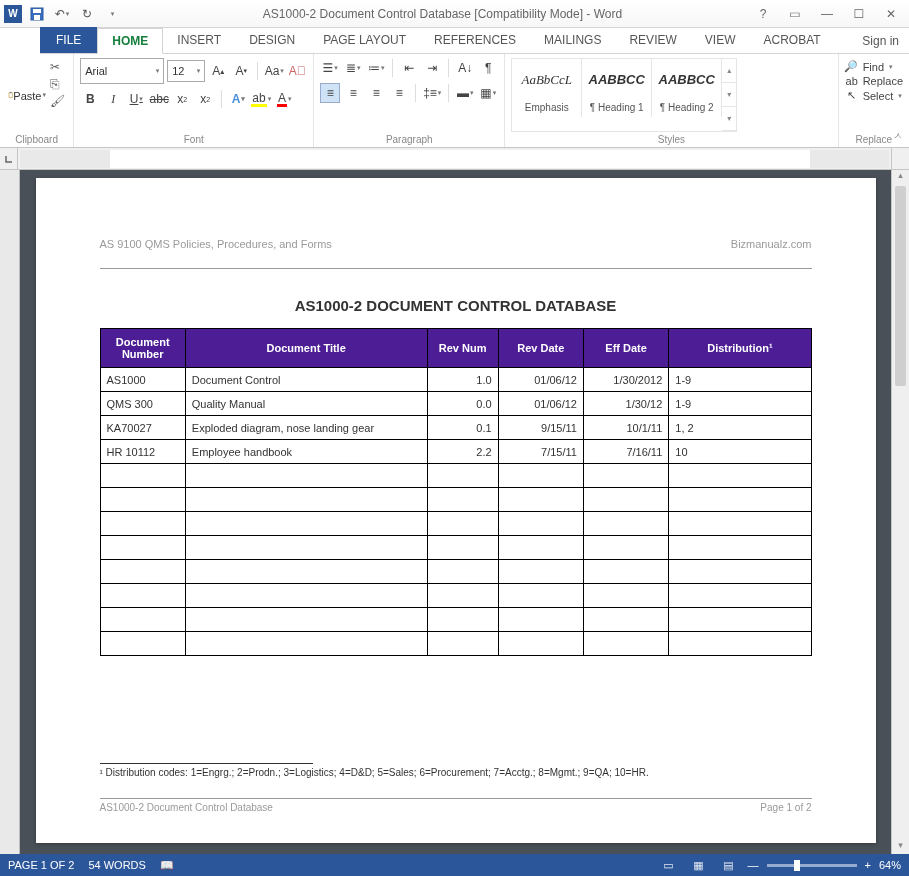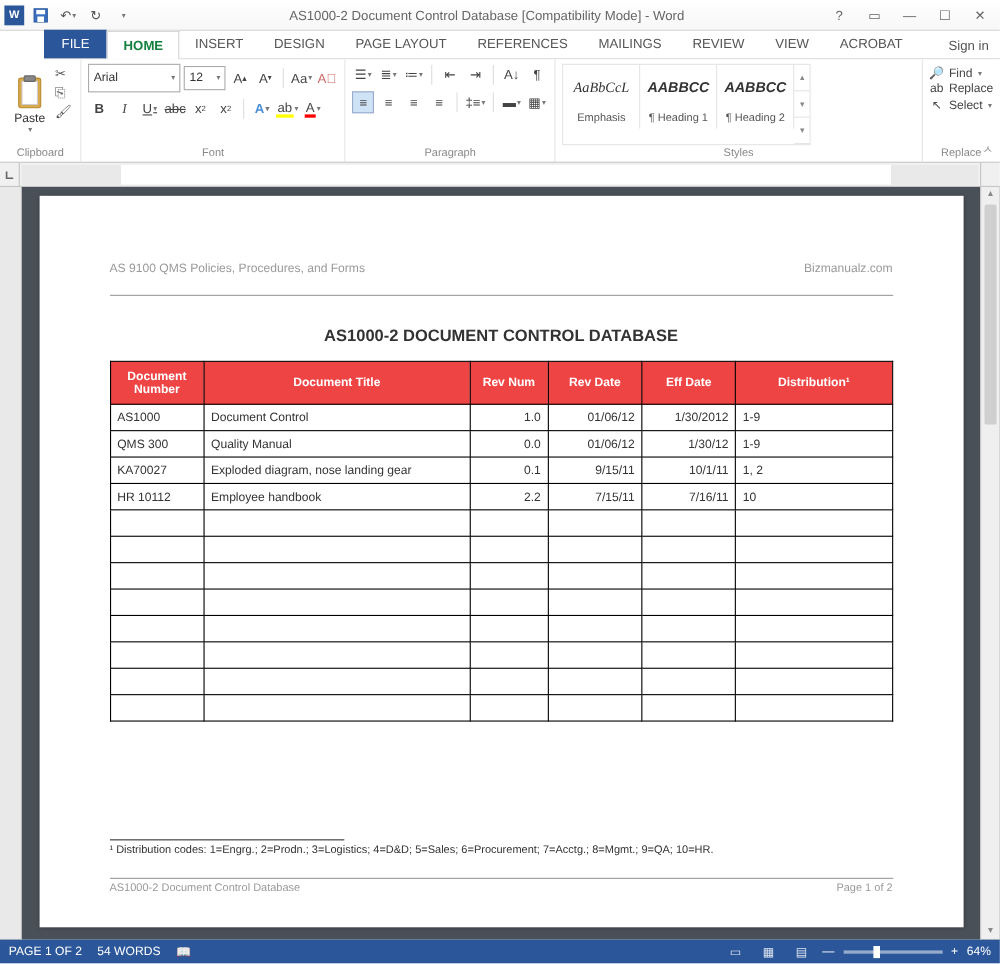--- a/index.html
+++ b/index.html
@@ -71,21 +71,21 @@
 .ribbon-group .group-label {
   text-align: center; font-size: 10px; color: #888; padding-top: 2px;
 }
 .ribbon-group .group-body { display: flex; flex: 1; }
 .ribbon-collapse {
   position: absolute; right: 6px; bottom: 4px; color: #888; font-size: 10px;
 }
 
 
 .clip-paste {
-  display: flex; flex-direction: column; align-items: center; justify-content: center;
+  display: flex; flex-direction: row; align-items: center; justify-content: flex-start;
   width: 42px; padding: 2px;
 }
 .clip-paste .paste-icon {
   width: 28px; height: 32px;
 }
 .clip-paste .paste-label { font-size: 11px; margin-top: 2px; }
 .clip-small { display: flex; flex-direction: column; gap: 3px; padding: 2px 2px; }
 .clip-small span { font-size: 12px; color: #555; }
 
 
@@ -175,21 +175,21 @@
   font-size: 11px; color: #9a9a9a;
   border-bottom: 1px solid #999; padding-bottom: 18px; margin-bottom: 20px;
 }
 .page-title {
   text-align: center; font-weight: bold; font-size: 15px; margin: 8px 0 14px 0;
 }
 .doc-table {
   border-collapse: collapse; width: 100%; font-size: 11px;
 }
 .doc-table th {
-  background: #ef4444; color: #fff; font-weight: bold; padding: 7px 4px;
+  background: #4c1d95; color: #fff; font-weight: bold; padding: 7px 4px;
   border: 1px solid #000; text-align: center;
 }
 .doc-table td {
   border: 1px solid #000; padding: 5px 6px; height: 24px;
 }
 .doc-table td.c { text-align: right; }
 .doc-table tr.empty td { height: 24px; }
 .footnote-div { border-top: 1px solid #333; margin-top: auto; width: 30%; }
 .footnote { font-size: 10px; color: #333; padding-top: 3px; margin-bottom: 14px; width:100%; }
 .page-footer {

